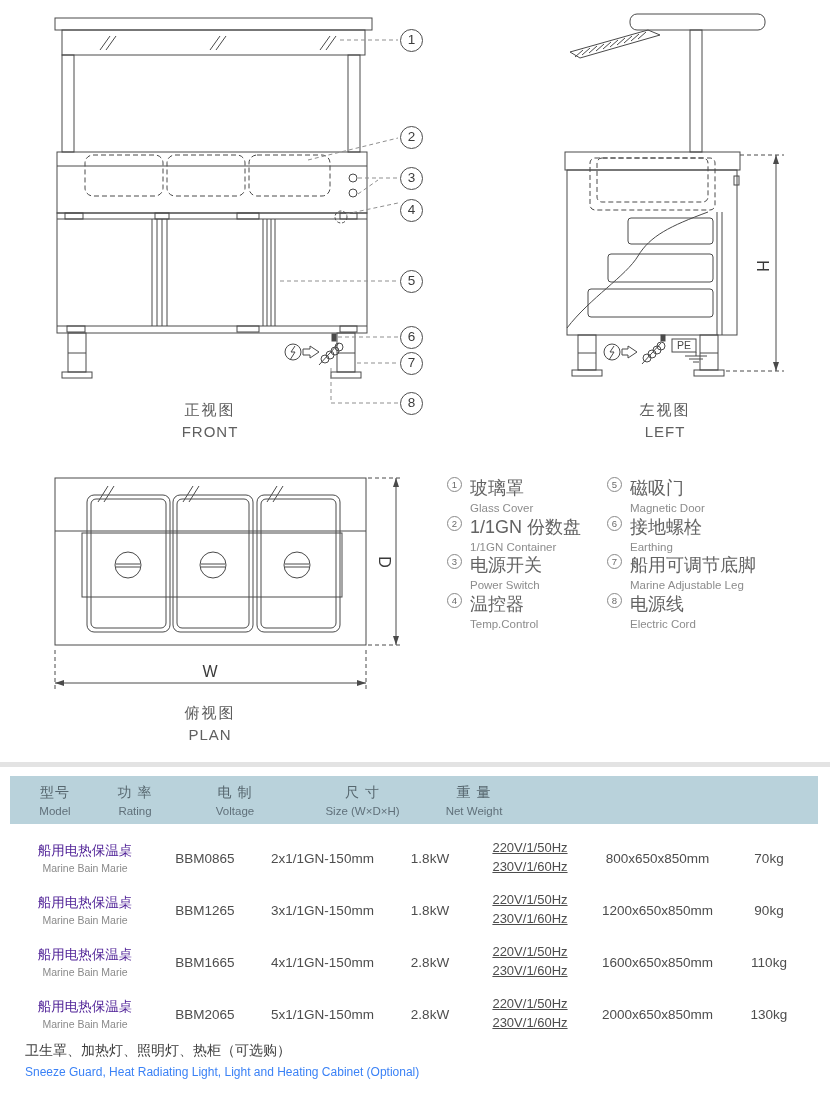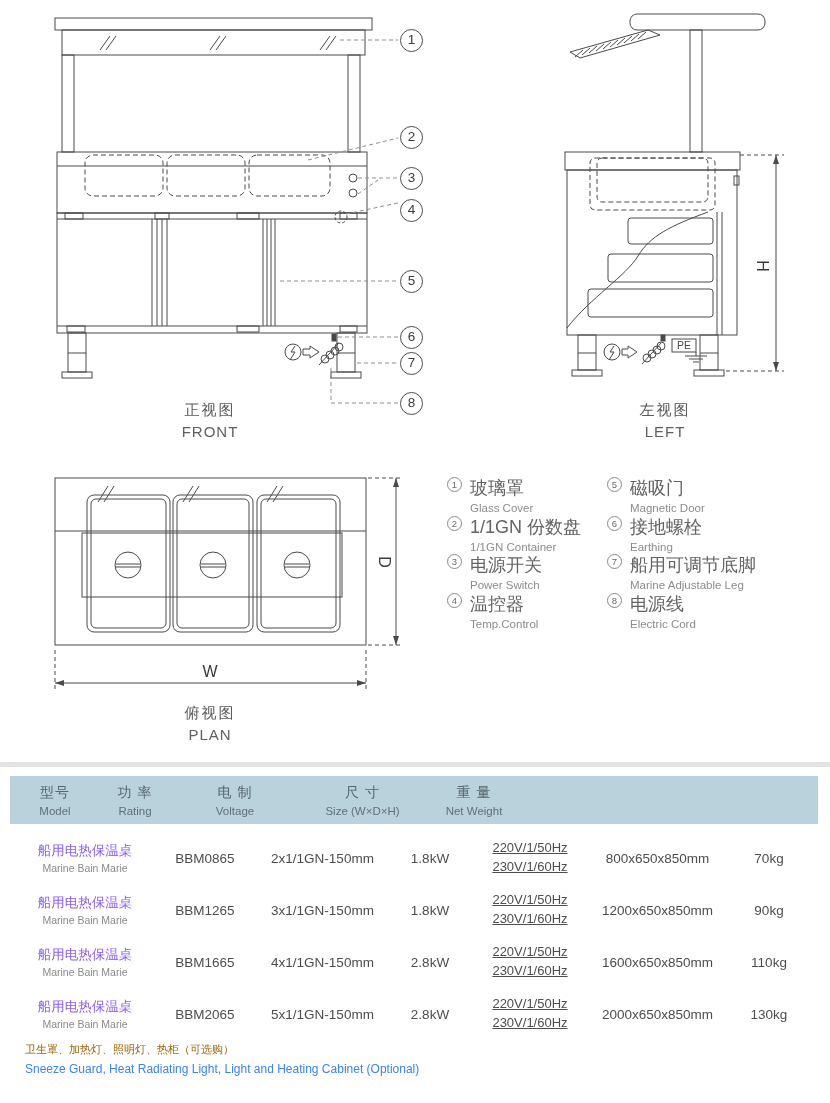--- a/index.html
+++ b/index.html
@@ -45,27 +45,27 @@
   }
   .spec-row {
     position:absolute; left:10px; width:808px; height:52px;
     display:flex; align-items:center;
   }
   .c0{width:150px;} .c1{width:90px;} .c2{width:145px;} .c3{width:70px;}
   .c4{width:130px;} .c5{width:125px;} .c6{width:98px;}
   .cell { text-align:center; }
   .hdr-zh { font-size:14px; color:#56666e; letter-spacing:1px; }
   .hdr-en { font-size:11.5px; color:#60707a; margin-top:3px; }
-  .name-zh { font-size:13.5px; color:#8b5cf6; }
+  .name-zh { font-size:13.5px; color:#4c1d95; }
   .name-en { font-size:10.5px; color:#8a8a8a; margin-top:2px; }
   .val { font-size:13.5px; color:#4d4d4d; }
   .volt { font-size:13px; color:#4d4d4d; line-height:1.45;text-decoration:underline; }
 
   .footnote { position:absolute; left:25px; top:1042px; }
-  .fn-zh { font-size:11px; color:#a16207; }
+  .fn-zh { font-size:14px; color:#404040; }
   .fn-en { font-size:12px; color:#3b82f6; margin-top:5px; }
 </style>
 </head>
 <body>
 
 <div class="page">
 
   <svg class="abs" style="left:40px; top:8px;" width="390" height="400" viewBox="0 0 390 400">
     <g stroke="#4a4a4a" stroke-width="1" fill="none">
 

